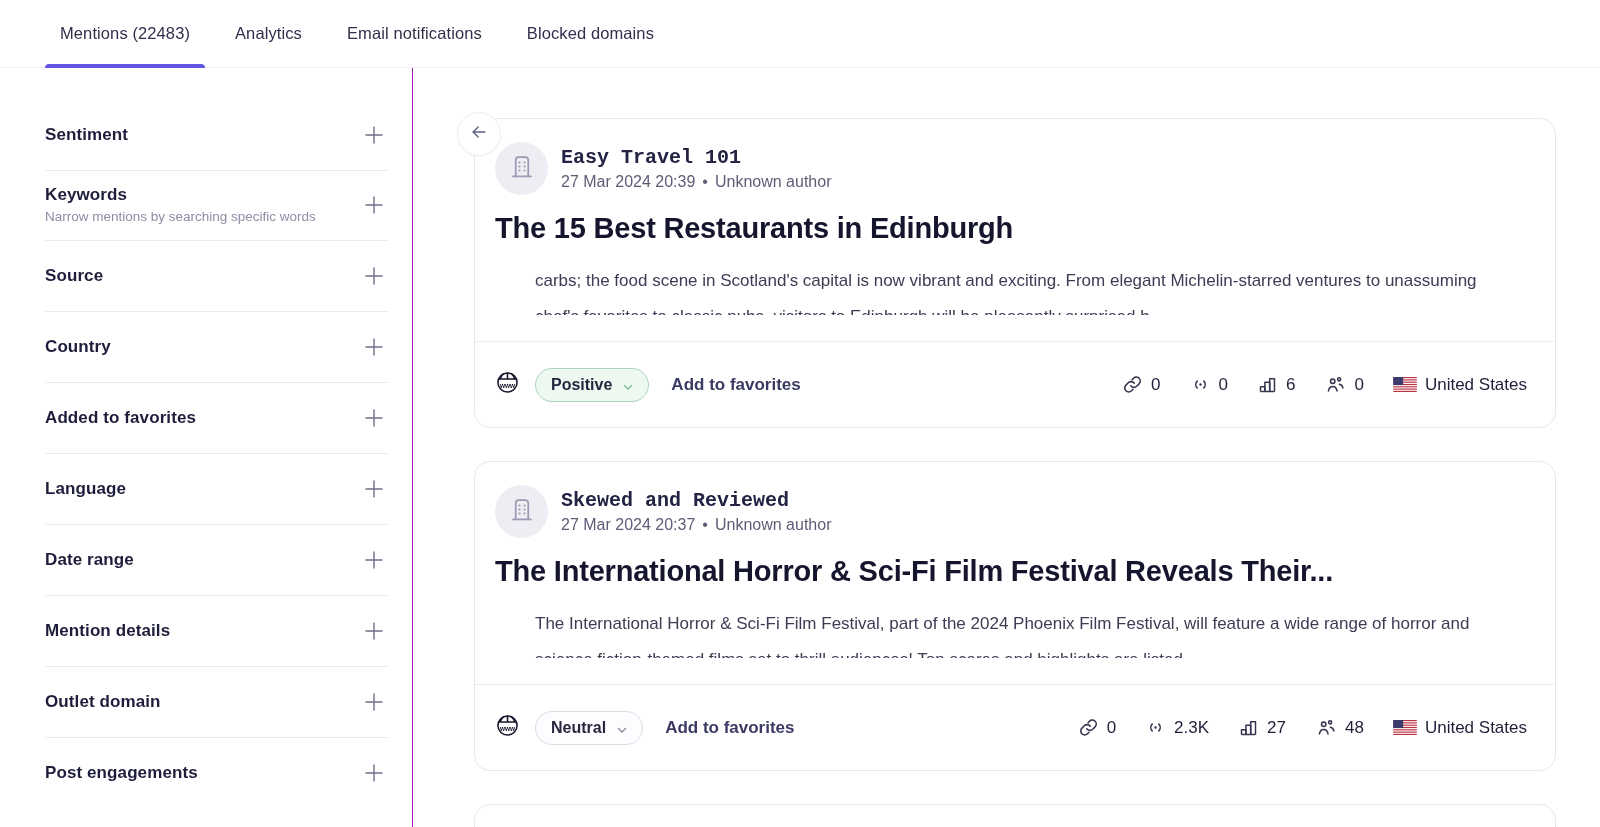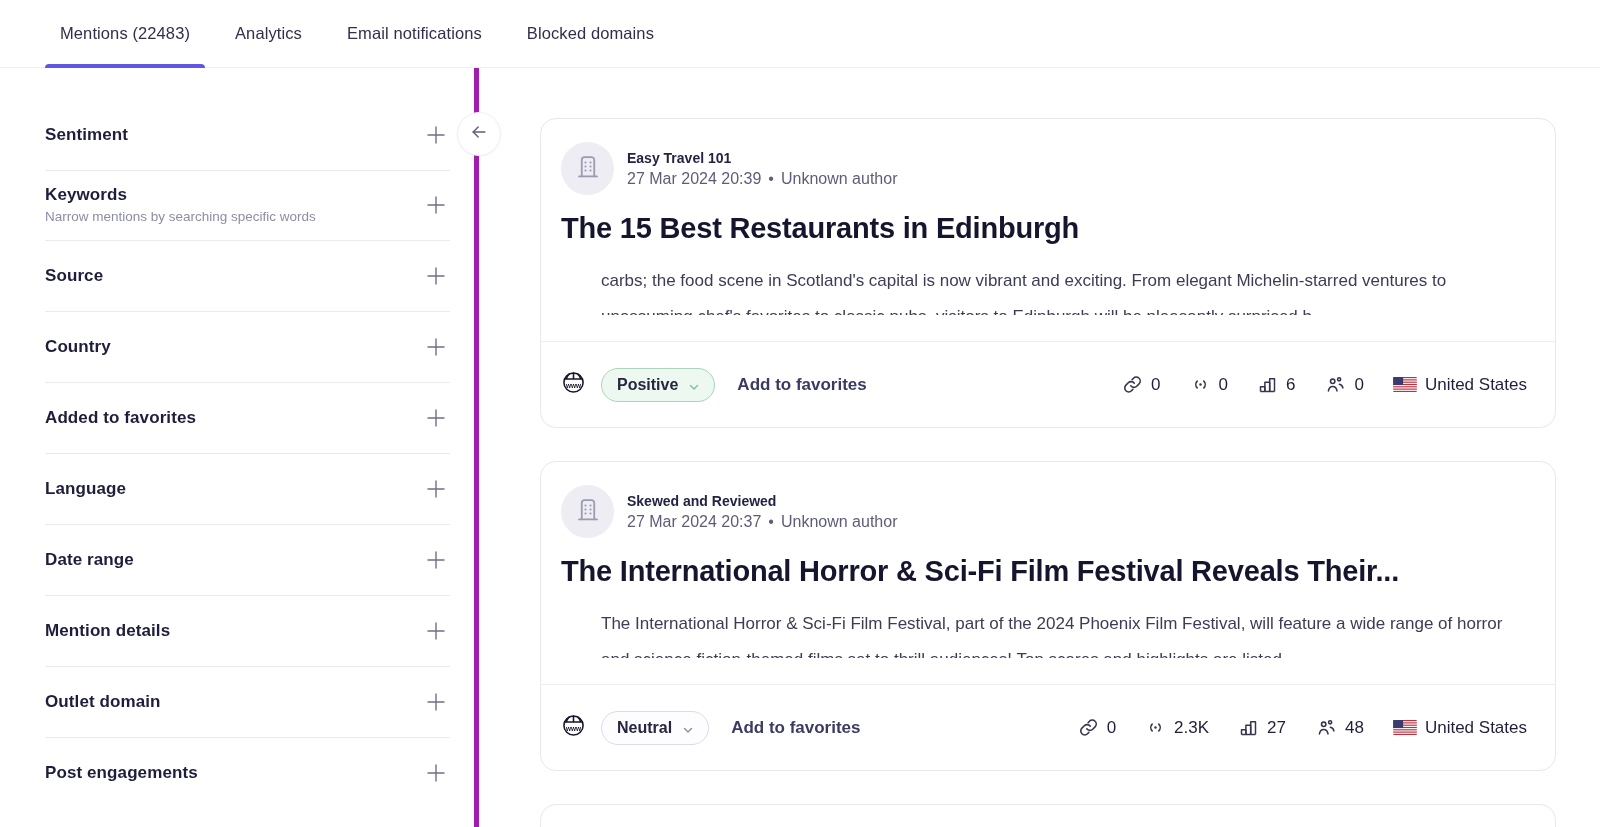--- a/index.html
+++ b/index.html
@@ -9,21 +9,21 @@
   
   .tabbar { display:flex; align-items:stretch; gap:41px; height:68px;
     padding-left:58px; border-bottom:1px solid #f0f0f4; }
   .tab { display:flex; align-items:center; font-size:16.5px; color:#30304d;
     position:relative; cursor:pointer; padding:0 2px; letter-spacing:.1px; }
   .tab.active::after { content:""; position:absolute; left:-13px; right:-13px;
     bottom:-1px; height:4px; background:#6156e2; border-radius:4px 4px 0 0; }
 
   
   .main { display:flex; height:759px; position:relative; }
-  .sidebar { width:479px; border-right:5px solid #a21caf;
+  .sidebar { width:413px; border-right:1px solid #a21caf;
     padding:32px 24px 6px 45px; }
   .filter-item { display:flex; align-items:center; justify-content:space-between;
     padding:23px 0; border-bottom:1px solid #eaeaf2; cursor:pointer; }
   .filter-item.has-sub { padding:14px 0 16px; }
   .filter-item:last-child { border-bottom:none; }
   .filter-label { font-size:17px; font-weight:700; color:#1e1e3c; letter-spacing:.1px; }
   .filter-sub { font-size:13.5px; color:#8d8da5; margin-top:4px; font-weight:400; }
   .plus-icon { width:24px; height:24px; flex:none; margin-right:2px; }
   .plus-icon svg { display:block; }
 
@@ -33,21 +33,21 @@
     box-shadow:0 1px 2px rgba(30,30,60,.04); }
 
   
   .content { flex:1; padding:50px 44px 0 61px; }
   .card { border:1px solid #e7e7f0; border-radius:16px; margin-bottom:33px;
     background:#fff; }
   .card-main { padding:23px 28px 26px 20px; }
   .card-head { display:flex; align-items:center; gap:13px; }
   .avatar { width:53px; height:53px; border-radius:50%; background:#ededf3;
     display:flex; align-items:center; justify-content:center; flex:none; }
-  .src-name { font-size:14px; font-weight:600; color:#232343; }
+  .src-name { font-size:20px; font-weight:600; color:#232343;font-family:Liberation Mono, monospace; }
   .src-meta { font-size:16px; color:#5d5d78; margin-top:4px;
     display:flex; align-items:center; gap:7px; }
   .card-title { font-size:29px; font-weight:700; color:#15152e; margin-top:17px;
     letter-spacing:-.2px; white-space:nowrap; overflow:hidden; cursor:pointer; }
   .card-excerpt { font-size:17px; line-height:36px; color:#3c3c55; margin-top:18px;
     max-width:965px; max-height:52px; overflow:hidden;margin-left:40px; }
   .card-footer { display:flex; align-items:center; justify-content:space-between;
     border-top:1px solid #ededf3; height:86px; padding:0 28px 0 20px; }
   .foot-left { display:flex; align-items:center; gap:15px; }
   .pill { display:flex; align-items:flex-end; gap:9px; border-radius:999px;

